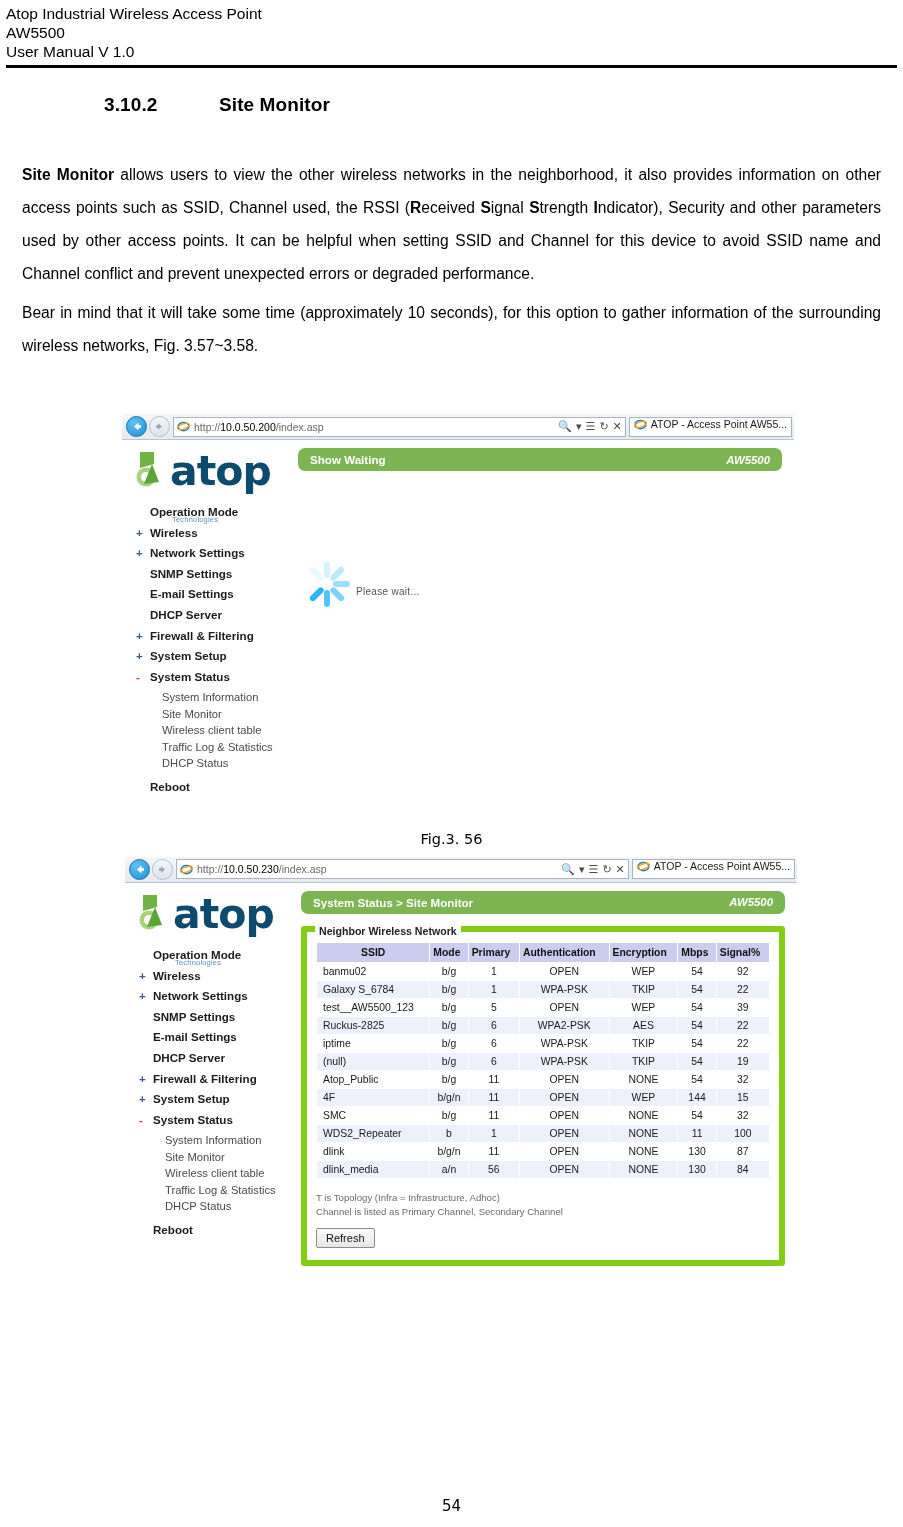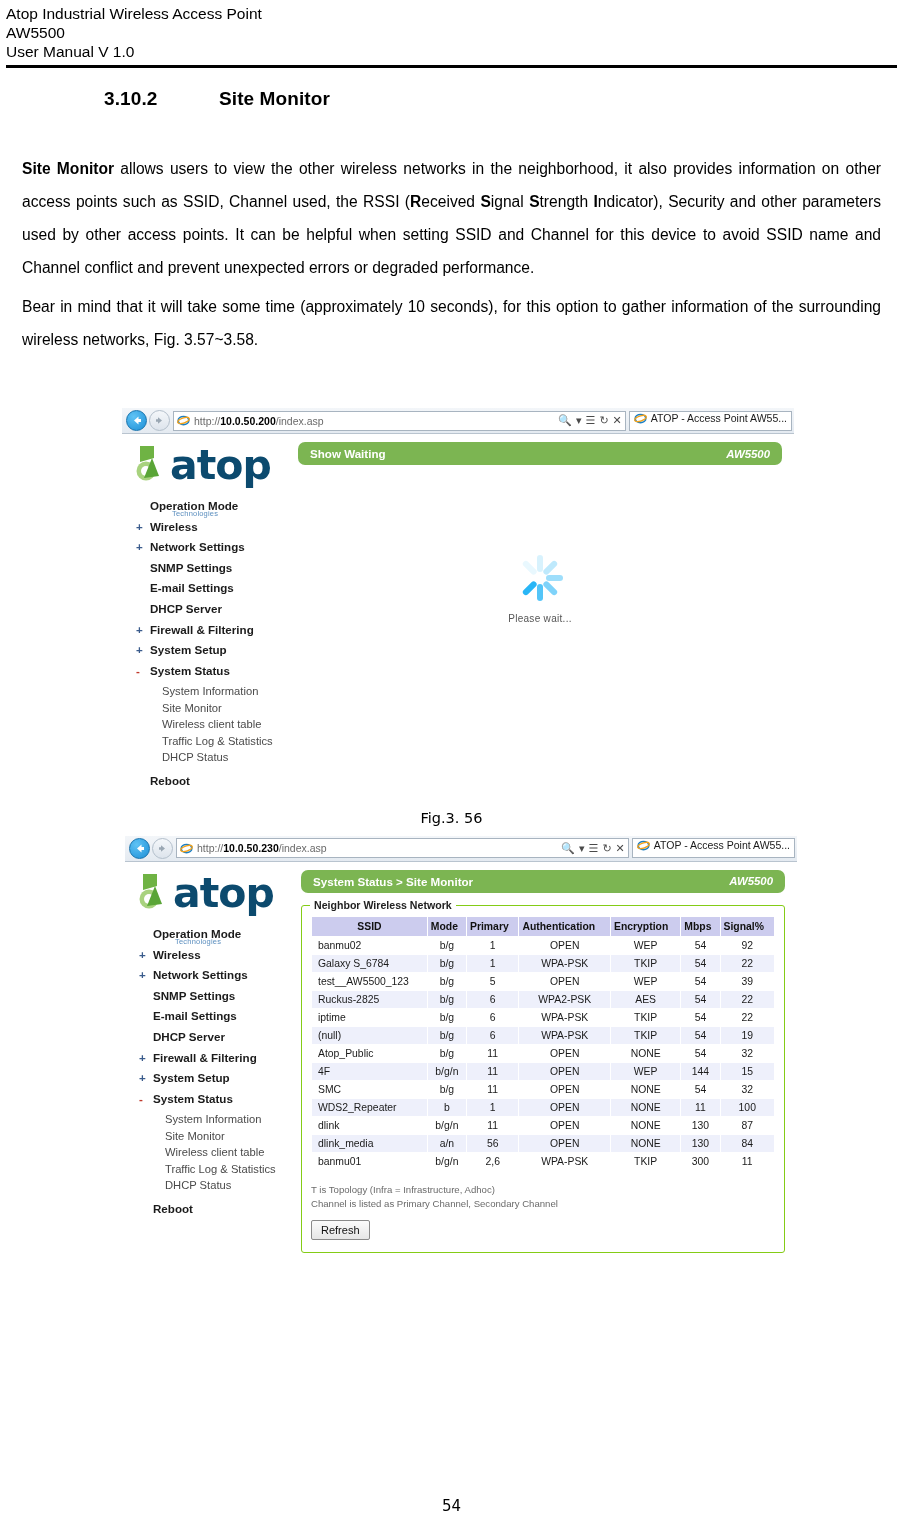--- a/index.html
+++ b/index.html
@@ -24,21 +24,21 @@
     color: #000;
     white-space: nowrap;
   }
   .header-rule {
     margin: 4px 6px 0 6px;
     border-top: 3px solid #000;
   }
 
   
   .section-heading {
-    margin: 20px 0 0 0;
+    margin: 26px 0 0 0;
     padding-left: 104px;
     font-size: 19px;
     font-weight: bold;
     letter-spacing: 0.1px;
   }
   .section-heading .num { display: inline-block; width: 115px; }
 
   
   .body-wrap {
     margin: 42px 22px 0 22px;
@@ -51,21 +51,21 @@
     margin: 0 0 6px 0;
   }
   .para.tight { margin-bottom: 0; }
   .para b { font-weight: bold; }
 
   
   .figure { margin-top: 18px; }
   .fig-caption {
     text-align: center;
     font-size: 14.5px;
-    margin-top: 8px;
+    margin-top: 23px;
     font-family: "DejaVu Sans", sans-serif;
   }
 
   
   .browser {
     background: #ffffff;
     margin: 0 auto;
     position: relative;
   }
   .browser.shot1 { width: 672px; margin-left: 122px; }
@@ -106,21 +106,21 @@
     padding: 0 3px;
     font-size: 10.5px;
     color: #3a3a3a;
     overflow: hidden;
     white-space: nowrap;
   }
   .ie-glyph {
     width: 13px; height: 13px; flex: 0 0 auto; margin-right: 4px;
   }
   .addr-url { flex: 1 1 auto; overflow: hidden; }
-  .addr-url .host { color: #000; font-weight: bold; }
+  .addr-url .host { color: #000; font-weight: normal; }
   .addr-url .dim { color: #6a6a6a; }
   .addr-icons {
     flex: 0 0 auto; display: flex; align-items: center; gap: 4px;
     font-size: 11px; color: #4a4a4a; padding-left: 6px;
   }
   .tab {
     flex: 0 0 auto;
     height: 20px;
     max-width: 172px;
     background: #ffffff;
@@ -204,21 +204,21 @@
     color: #ffffff;
     font-size: 11.6px;
     font-weight: bold;
   }
   .banner .model { font-style: italic; font-size: 11.4px; }
 
   
   .waiting {
     margin-top: 92px;
     display: flex;
-    flex-direction: column;
+    flex-direction: row;
     align-items: center;
   }
   .spinner { width: 58px; height: 52px; position: relative; }
   .spinner i {
     position: absolute;
     display: block;
     width: 6px; height: 17px;
     border-radius: 3px;
     background: #29b6f6;
     left: 26px; top: 18px;
@@ -227,21 +227,21 @@
   .wait-text {
     margin-top: 4px;
     font-size: 10px;
     color: #555;
     letter-spacing: 0.3px;
   }
 
   
   .fieldset {
     margin-top: 12px;
-    border: 1px solid #84cc16;
+    border: 6px solid #84cc16;
     border-radius: 3px;
     padding: 8px 9px 12px 9px;
     position: relative;
   }
   .legend {
     position: absolute;
     top: -7px; left: 8px;
     background: #ffffff;
     padding: 0 4px;
     font-size: 10.6px;
@@ -630,29 +630,20 @@
                 </tr>
                 <tr>
                   <td class="ssid">dlink_media</td>
                   <td>a/n</td>
                   <td>56</td>
                   <td>OPEN</td>
                   <td>NONE</td>
                   <td>130</td>
                   <td>84</td>
                 </tr>
-                <tr>
-                  <td class="ssid">banmu01</td>
-                  <td>b/g/n</td>
-                  <td>2,6</td>
-                  <td>WPA-PSK</td>
-                  <td>TKIP</td>
-                  <td>300</td>
-                  <td>11</td>
-                </tr>
               </tbody>
           </table>
 
           <div class="notes">
             <div>T is Topology (Infra = Infrastructure, Adhoc)</div>
             <div>Channel is listed as Primary Channel, Secondary Channel</div>
           </div>
 
           <div class="btn-refresh">Refresh</div>
         </div>

